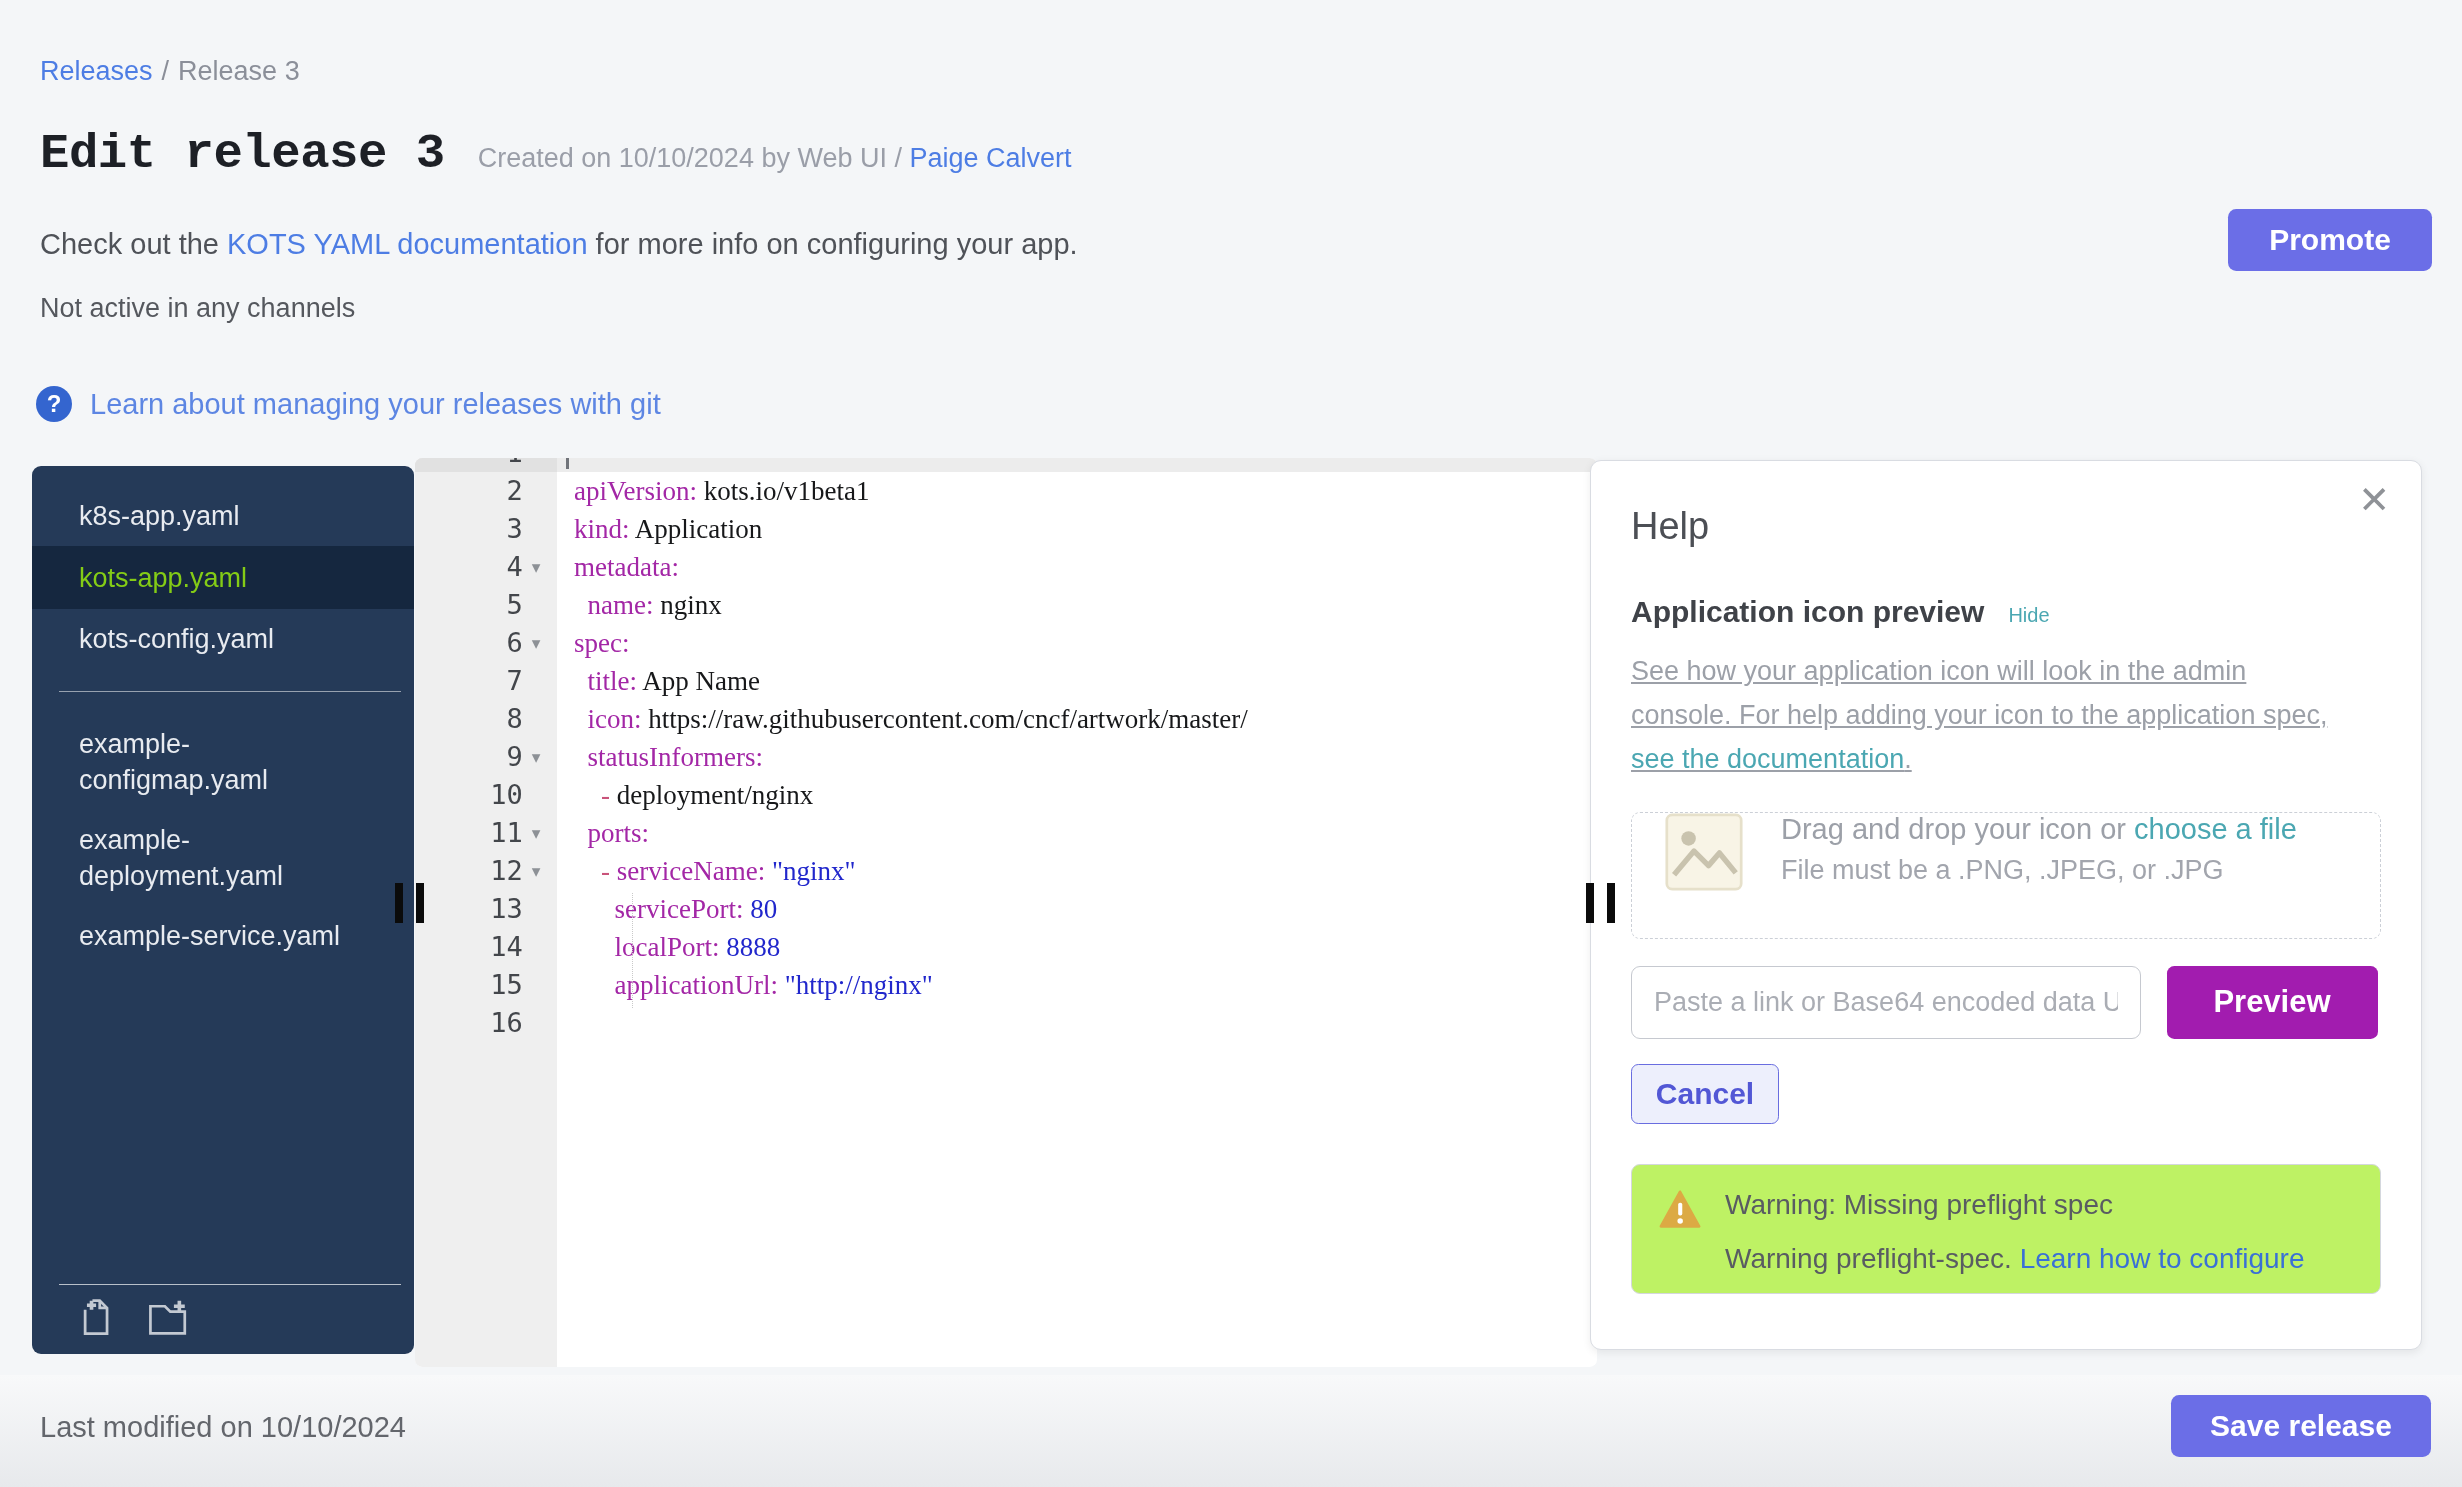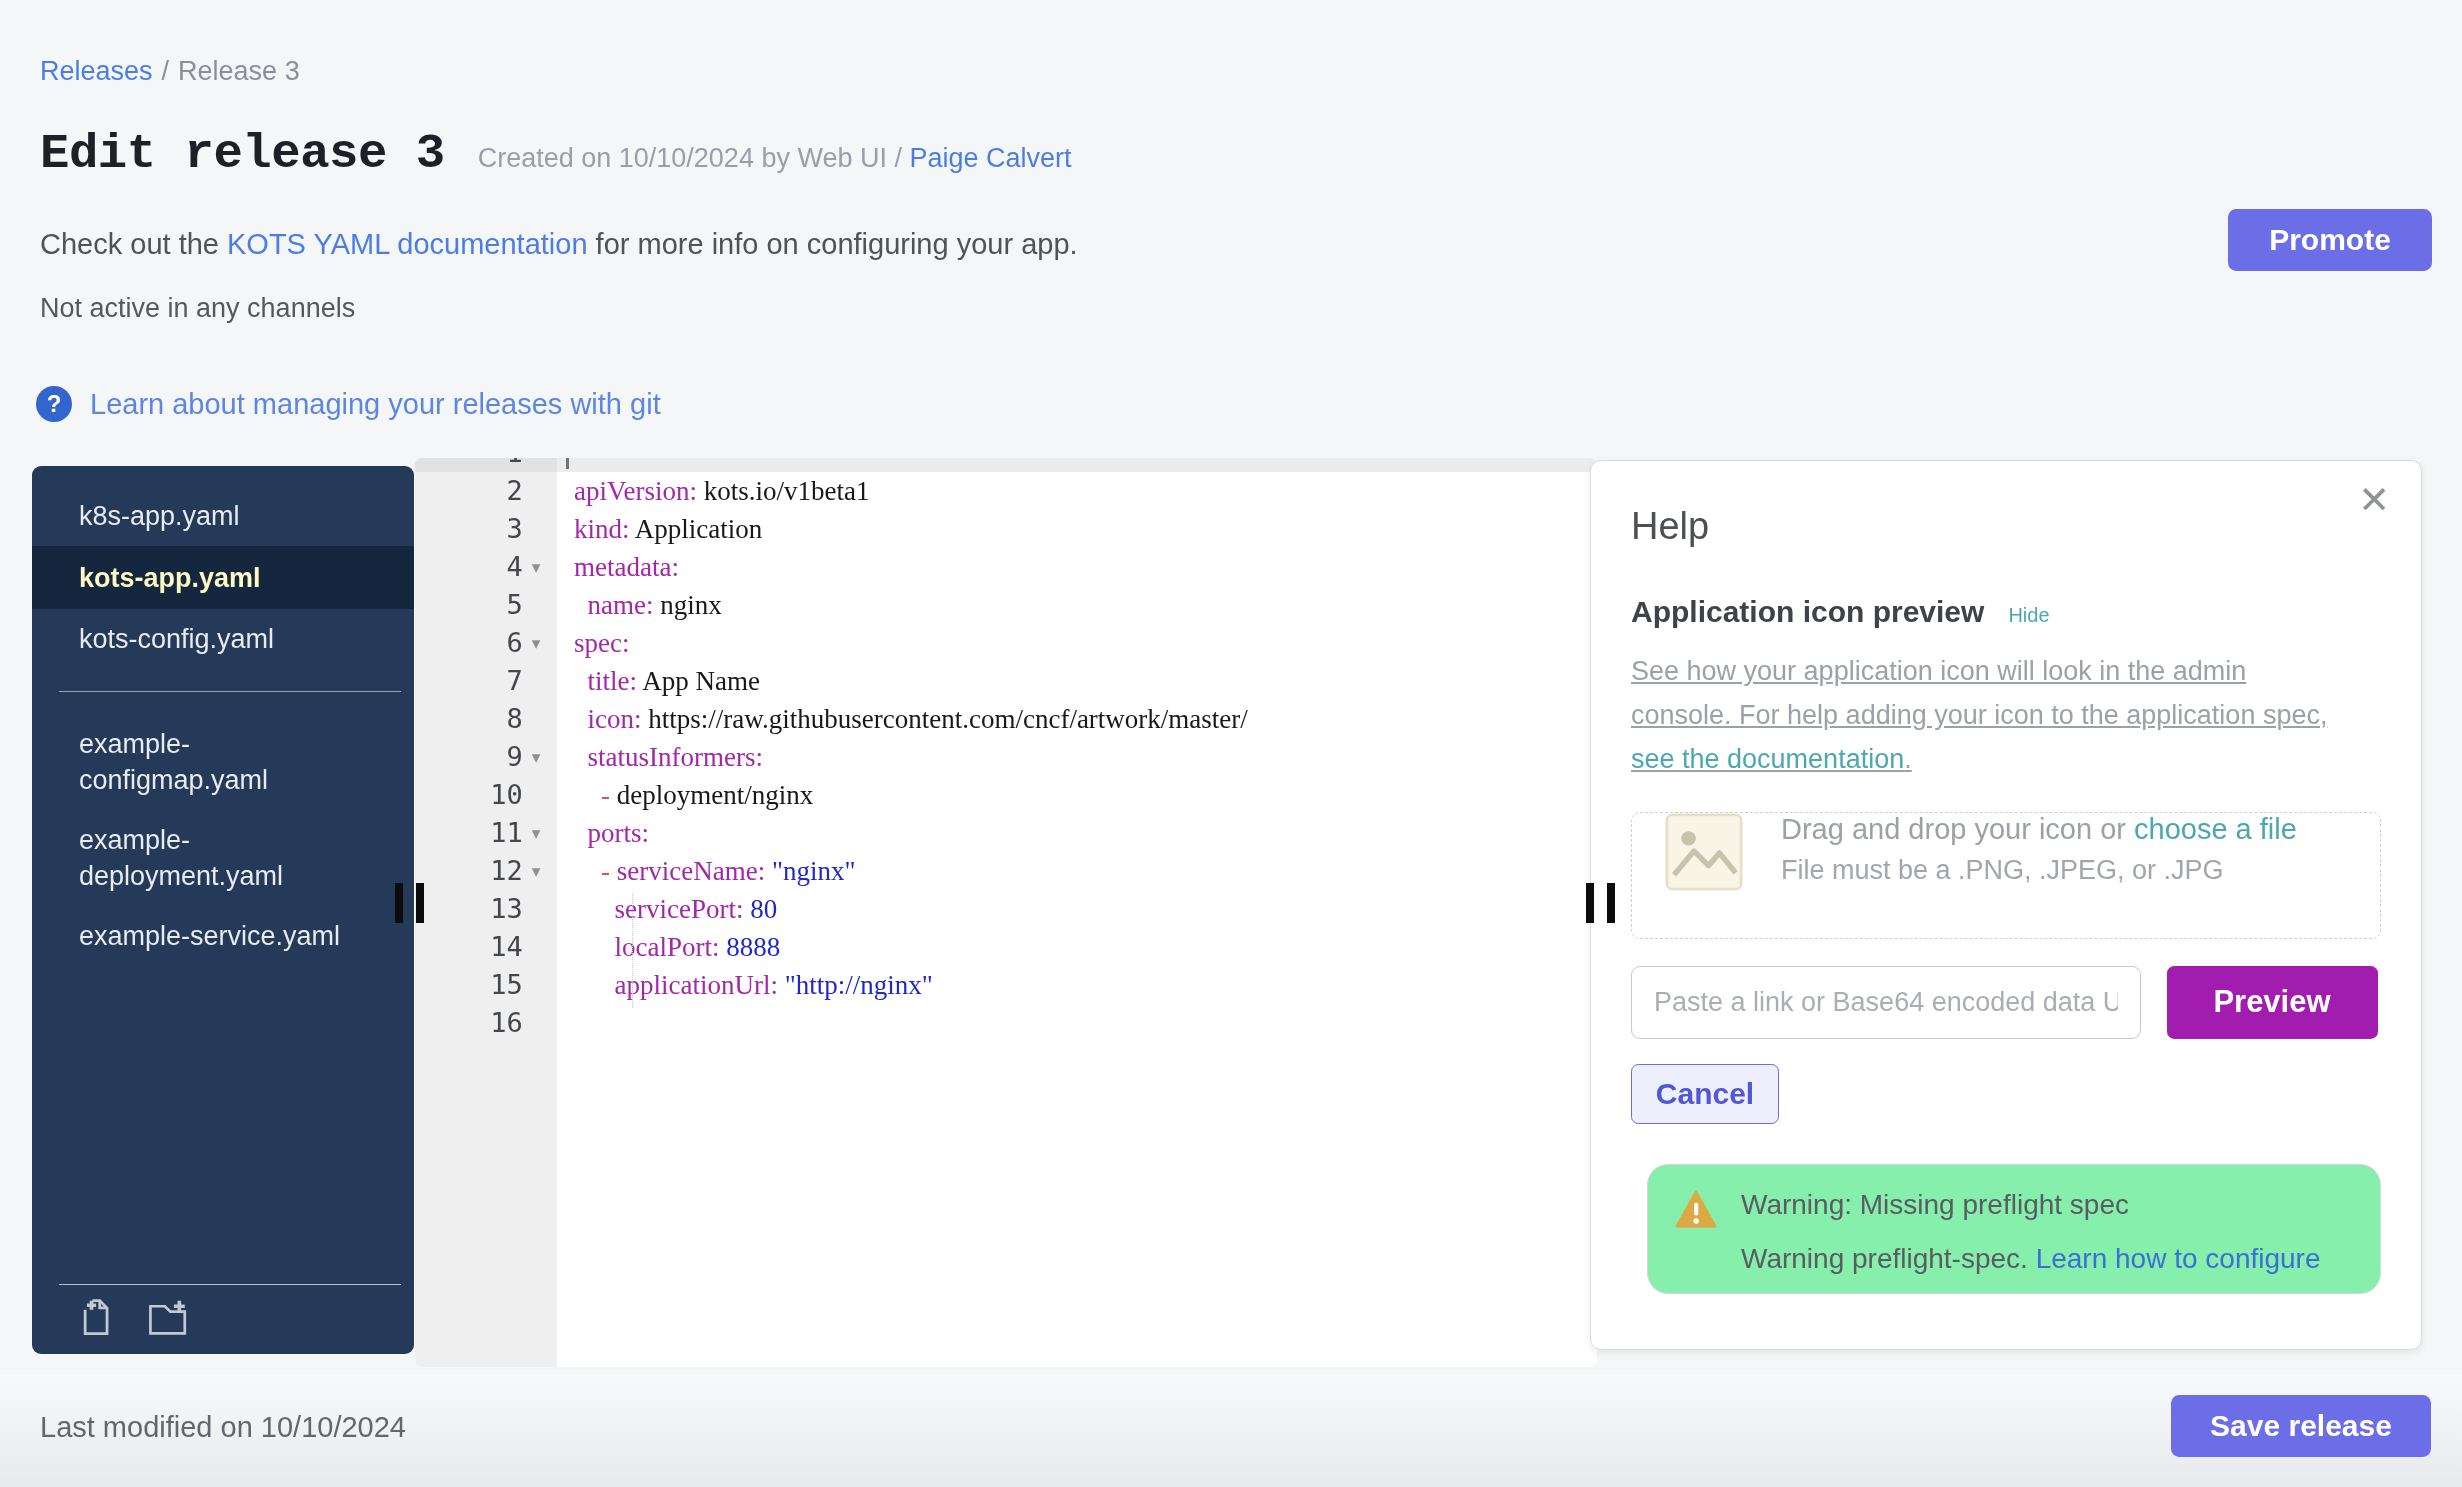--- a/index.html
+++ b/index.html
@@ -35,21 +35,21 @@
   .btn { border:none; cursor:pointer; font-family:inherit; }
   .promote { position:absolute; left:2228px; top:209px; width:204px; height:62px;
              background:#6b6ee7; color:#fff; font-size:30px; font-weight:700; border-radius:8.2px; }
 
   
   .sidebar { position:absolute; left:32px; top:466px; width:382px; height:888px;
              background:#253a58; border-radius:9px; }
   .file-list { padding-top:20px; }
   .file-item { padding:12px 49px 12px 47px; font-size:27px; line-height:36px; color:#e8ebf0; cursor:pointer; }
   .file-item .fname { display:inline-block; max-width:286px; overflow-wrap:break-word; }
-  .file-item.sel { background:#15273f; font-weight:700; color:#fef9c3; padding-top:13.7px; padding-bottom:13.7px; }
+  .file-item.sel { background:#15273f; font-weight:400; color:#84cc16; padding-top:13.7px; padding-bottom:13.7px; }
   .side-div { border-top:1.8px solid #97a1af; margin:22px 12.7px 22px 27px; }
   .sidebar-footer { position:absolute; left:0; right:0; bottom:14.6px; }
   .sidebar-footer .rule { border-top:1.8px solid #b9c0ca; margin:0 12.7px 12.7px 27px; }
   .side-icons { display:flex; gap:27px; padding-left:44px; }
   .side-icons span { cursor:pointer; display:inline-flex; }
 
   
   .pane-handle { position:absolute; display:flex; gap:12.7px; z-index:6; cursor:col-resize; }
   .pane-handle i { display:block; width:8.2px; height:40px; background:#0b0b0b; }
   .pane-handle.left  { left:395px;  top:883px; }
@@ -100,22 +100,22 @@
 
   .url-row { margin-top:27px; display:flex; align-items:center; gap:25.5px; }
   .url-input { width:510px; height:73px; border:1.8px solid #c6c9d0; border-radius:9px;
                font-size:27px; padding:0 22px; color:#4f5258; font-family:inherit; outline:none; }
   .url-input::placeholder { color:#aaadb4; }
   .preview { width:211px; height:73px; background:#a21caf; color:#fff; font-size:31px;
              font-weight:700; border-radius:7.3px; }
   .cancel { margin-top:25px; width:148px; height:60px; background:#edeffc; border:1.8px solid #696de0;
             color:#5257d5; font-size:30px; font-weight:700; border-radius:7.3px; }
 
-  .warning { margin-top:40px; background:#86efac; border:0.9px solid #d4d7dd; border-radius:21px;
-             padding:24px 27px 18px 27px; display:flex; gap:24px;margin-left:16px; }
+  .warning { margin-top:40px; background:#bef264; border:0.9px solid #d4d7dd; border-radius:9px;
+             padding:24px 27px 18px 27px; display:flex; gap:24px; }
   .warn-icon { flex:0 0 42px; padding-top:1.8px; }
   .warn-text > div:first-child { font-size:28px; color:#595c62; }
   .warn-line2 { margin-top:22px; font-size:28px; color:#595c62; }
   .warn-link { color:#3a70d6; cursor:pointer; }
 
   
   .footer { position:absolute; left:0; right:0; bottom:0; height:113px;
             background:linear-gradient(#f8f9fa,#e7e9ec); }
   .modified { position:absolute; left:40px; top:36px; font-size:29px; color:#63666c; }
   .save { position:absolute; right:31px; top:20px; width:260px; height:62px;

